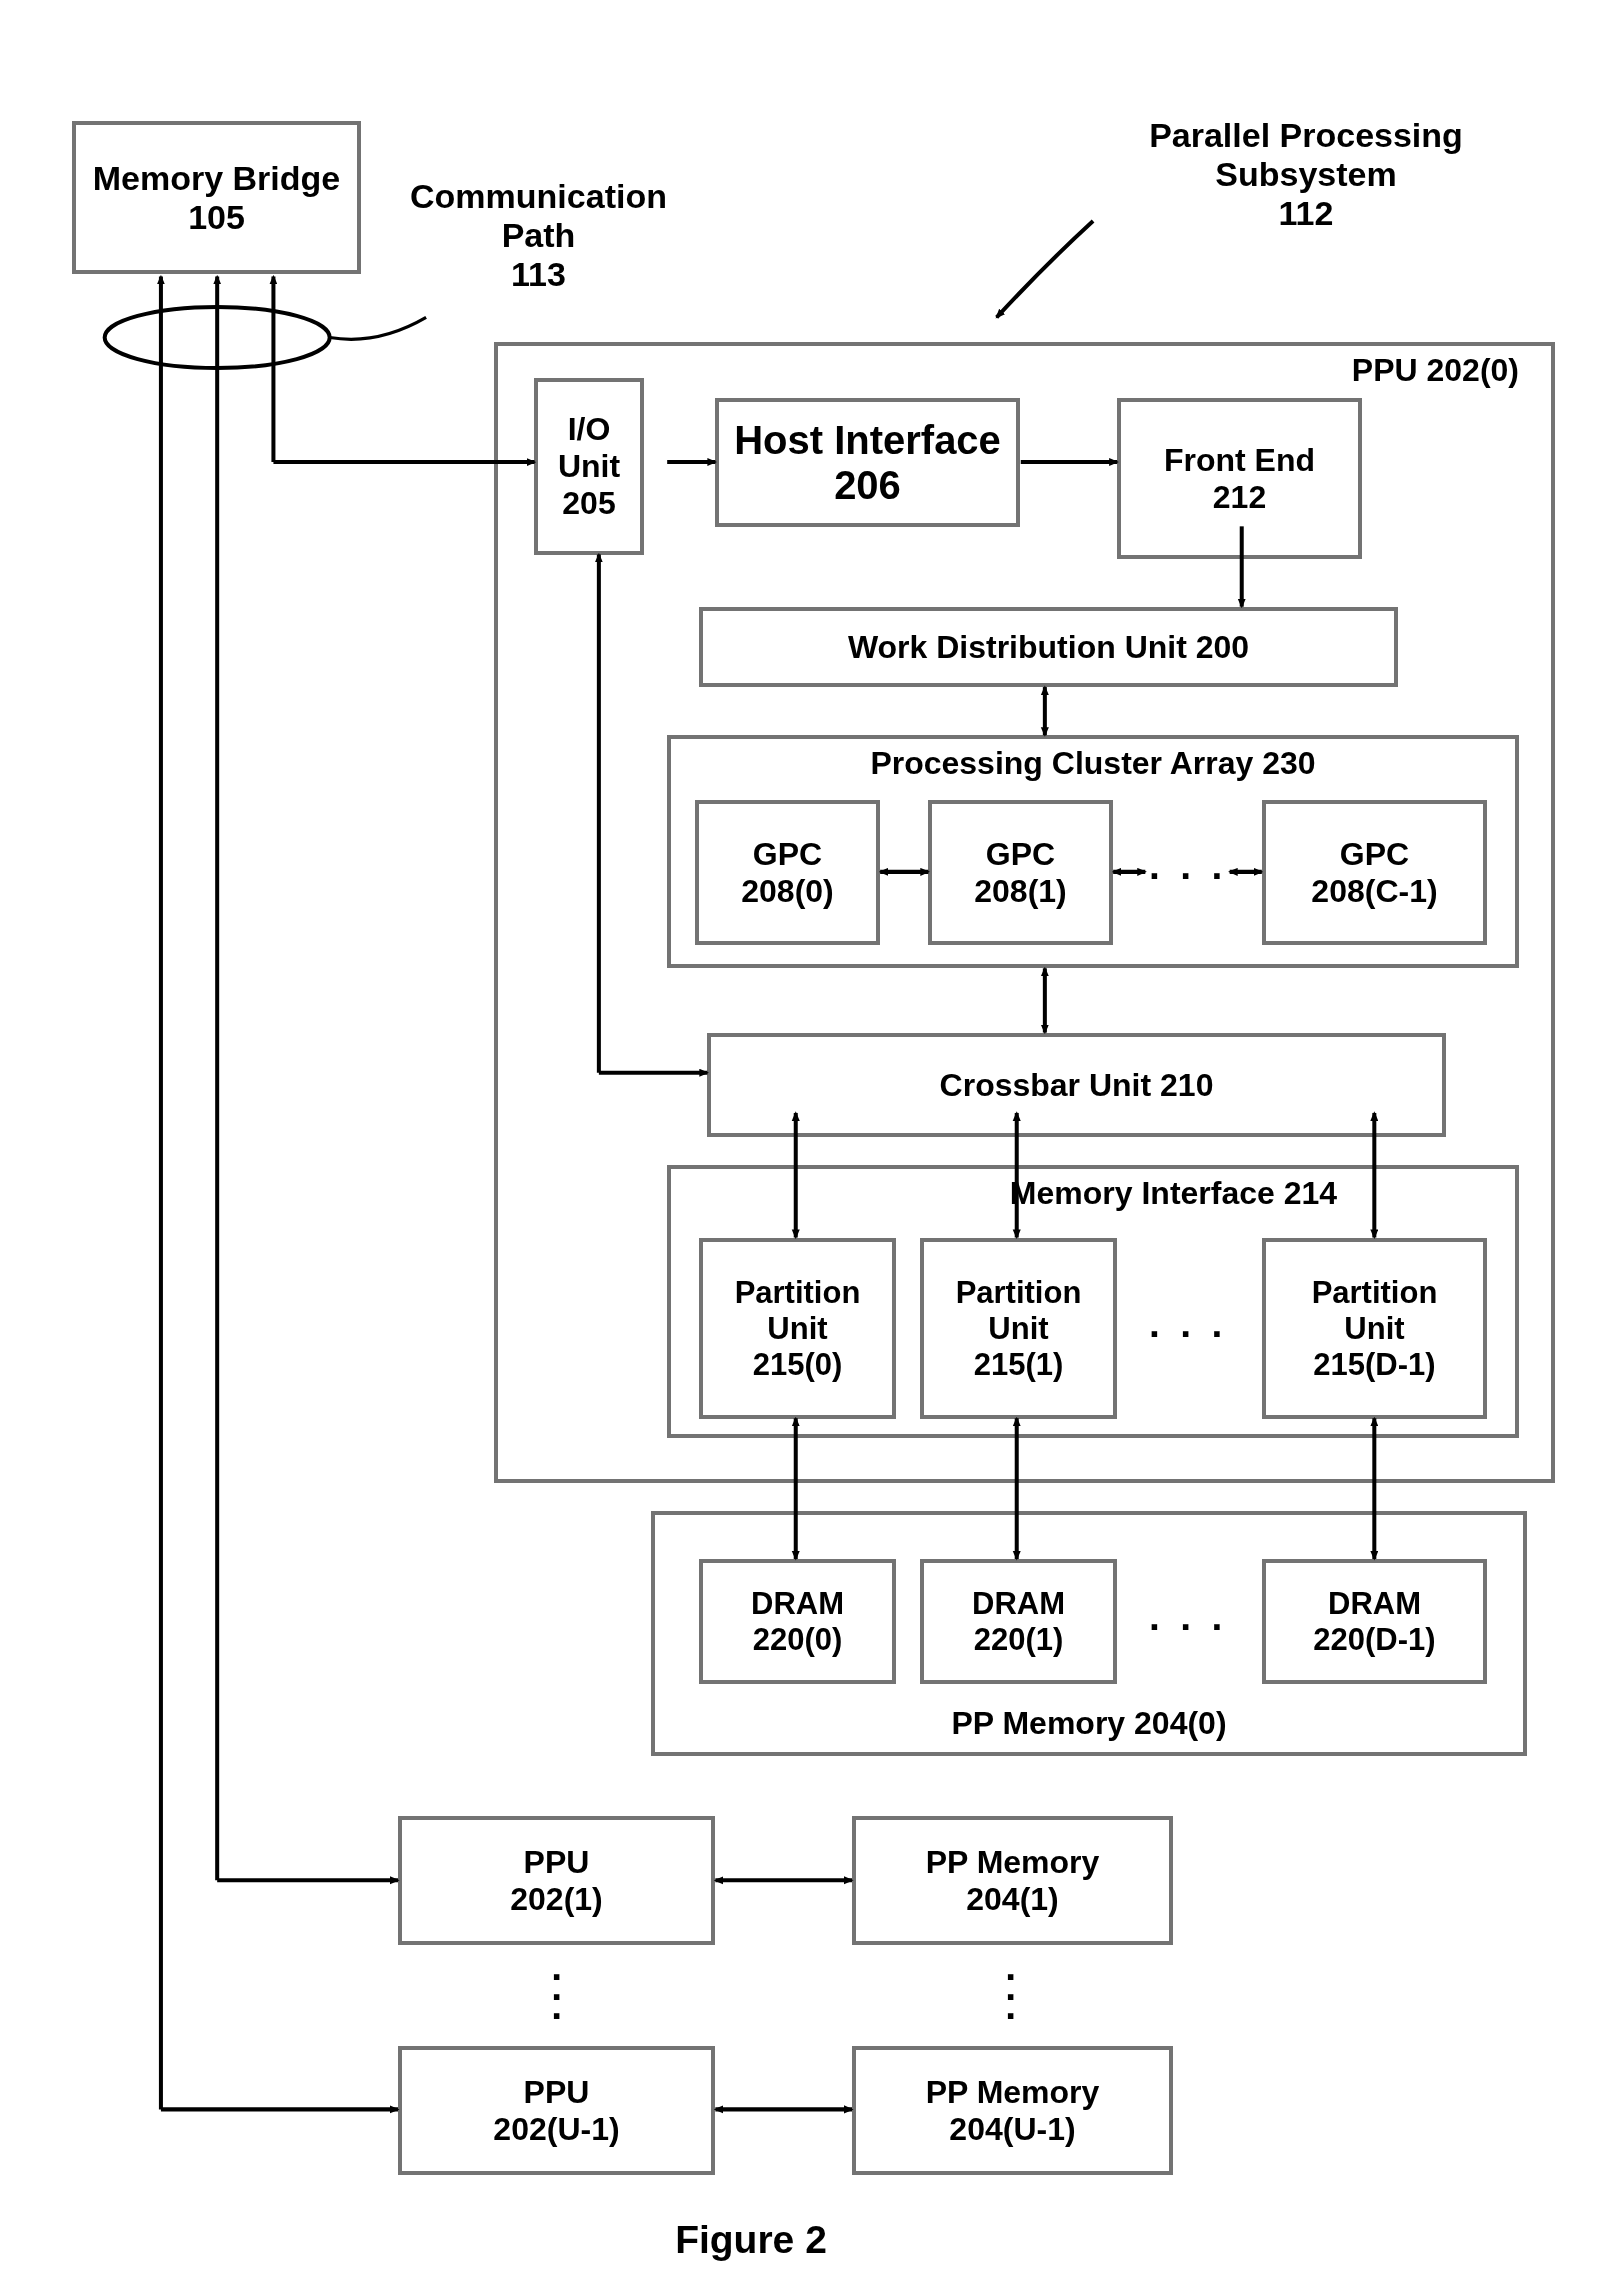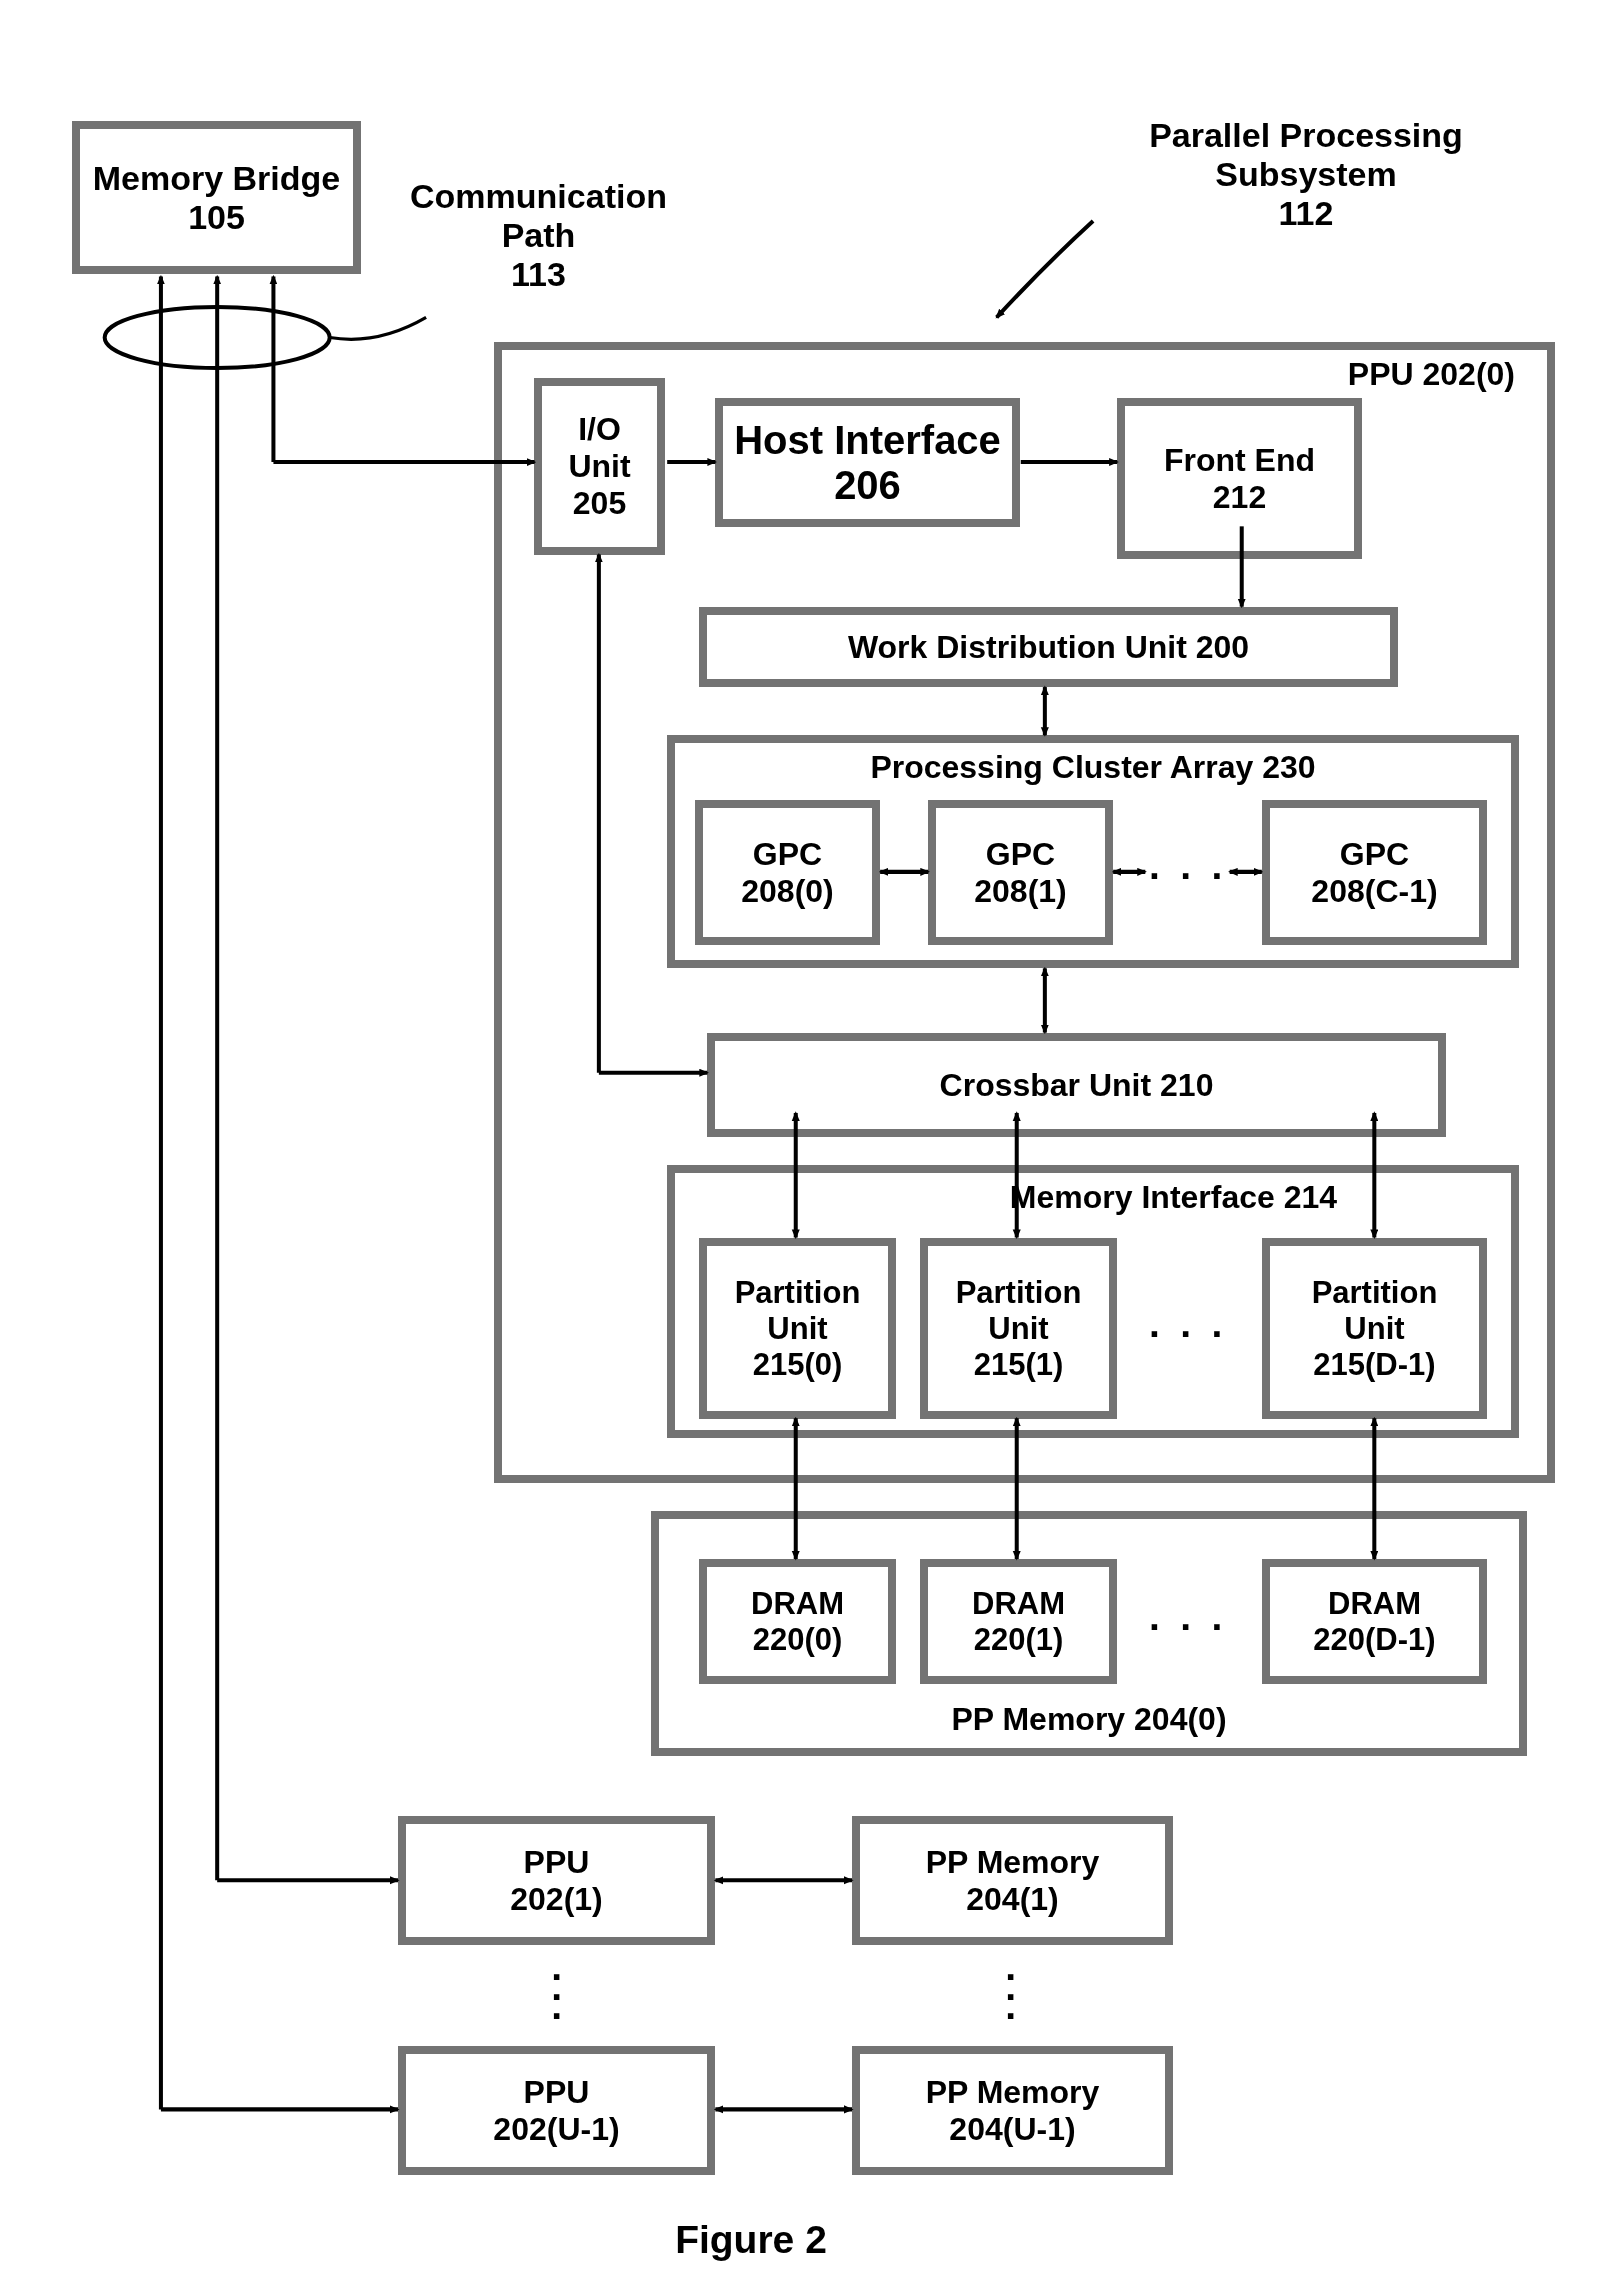--- a/index.html
+++ b/index.html
@@ -6,39 +6,39 @@
   body {
     margin: 0;
     padding: 24px;
     font-family: Arial, Helvetica, sans-serif;
     background: #fff;
     width: 1614px;
     height: 2295px;
     position: relative;
   }
   .box {
-    border: 8px solid #737373;
+    border: 4px solid #737373;
     background: #fff;
     position: absolute;
     text-align: center;
     display: flex;
     flex-direction: column;
     align-items: center;
     justify-content: center;
     font-weight: bold;
   }
   .label { position: absolute; font-weight: bold; text-align: center; }
   .u { }
   .dots { position: absolute; font-weight: bold; font-size: 39px; letter-spacing: 4.8px; }
   svg.connectors { position: absolute; left:0; top:0; width:1614px; height:2295px; pointer-events:none; }
 
   
   #memory-bridge { left: 72px; top: 121px; width: 289px; height: 153px; font-size: 34px; }
   #ppu0 { left: 494px; top: 342px; width: 1061px; height: 1141px; }
-  #io-unit { left: 534px; top: 378px; width: 131px; height: 177px; font-size: 32px; }
+  #io-unit { left: 534px; top: 378px; width: 110px; height: 177px; font-size: 32px; }
   #host-interface { left: 715px; top: 398px; width: 305px; height: 129px; font-size: 40px; }
   #front-end { left: 1117px; top: 398px; width: 245px; height: 161px; font-size: 32px; }
   #work-dist { left: 699px; top: 607px; width: 699px; height: 80px; font-size: 32px; }
   #pca { left: 667px; top: 735px; width: 852px; height: 233px; }
   #gpc0 { left: 695px; top: 800px; width: 185px; height: 145px; font-size: 32px; }
   #gpc1 { left: 928px; top: 800px; width: 185px; height: 145px; font-size: 32px; }
   #gpcC { left: 1262px; top: 800px; width: 225px; height: 145px; font-size: 32px; }
   #crossbar { left: 707px; top: 1033px; width: 739px; height: 104px; font-size: 32px; }
   #mem-interface { left: 667px; top: 1165px; width: 852px; height: 273px; }
   #part0 { left: 699px; top: 1238px; width: 197px; height: 181px; font-size: 31px; }

